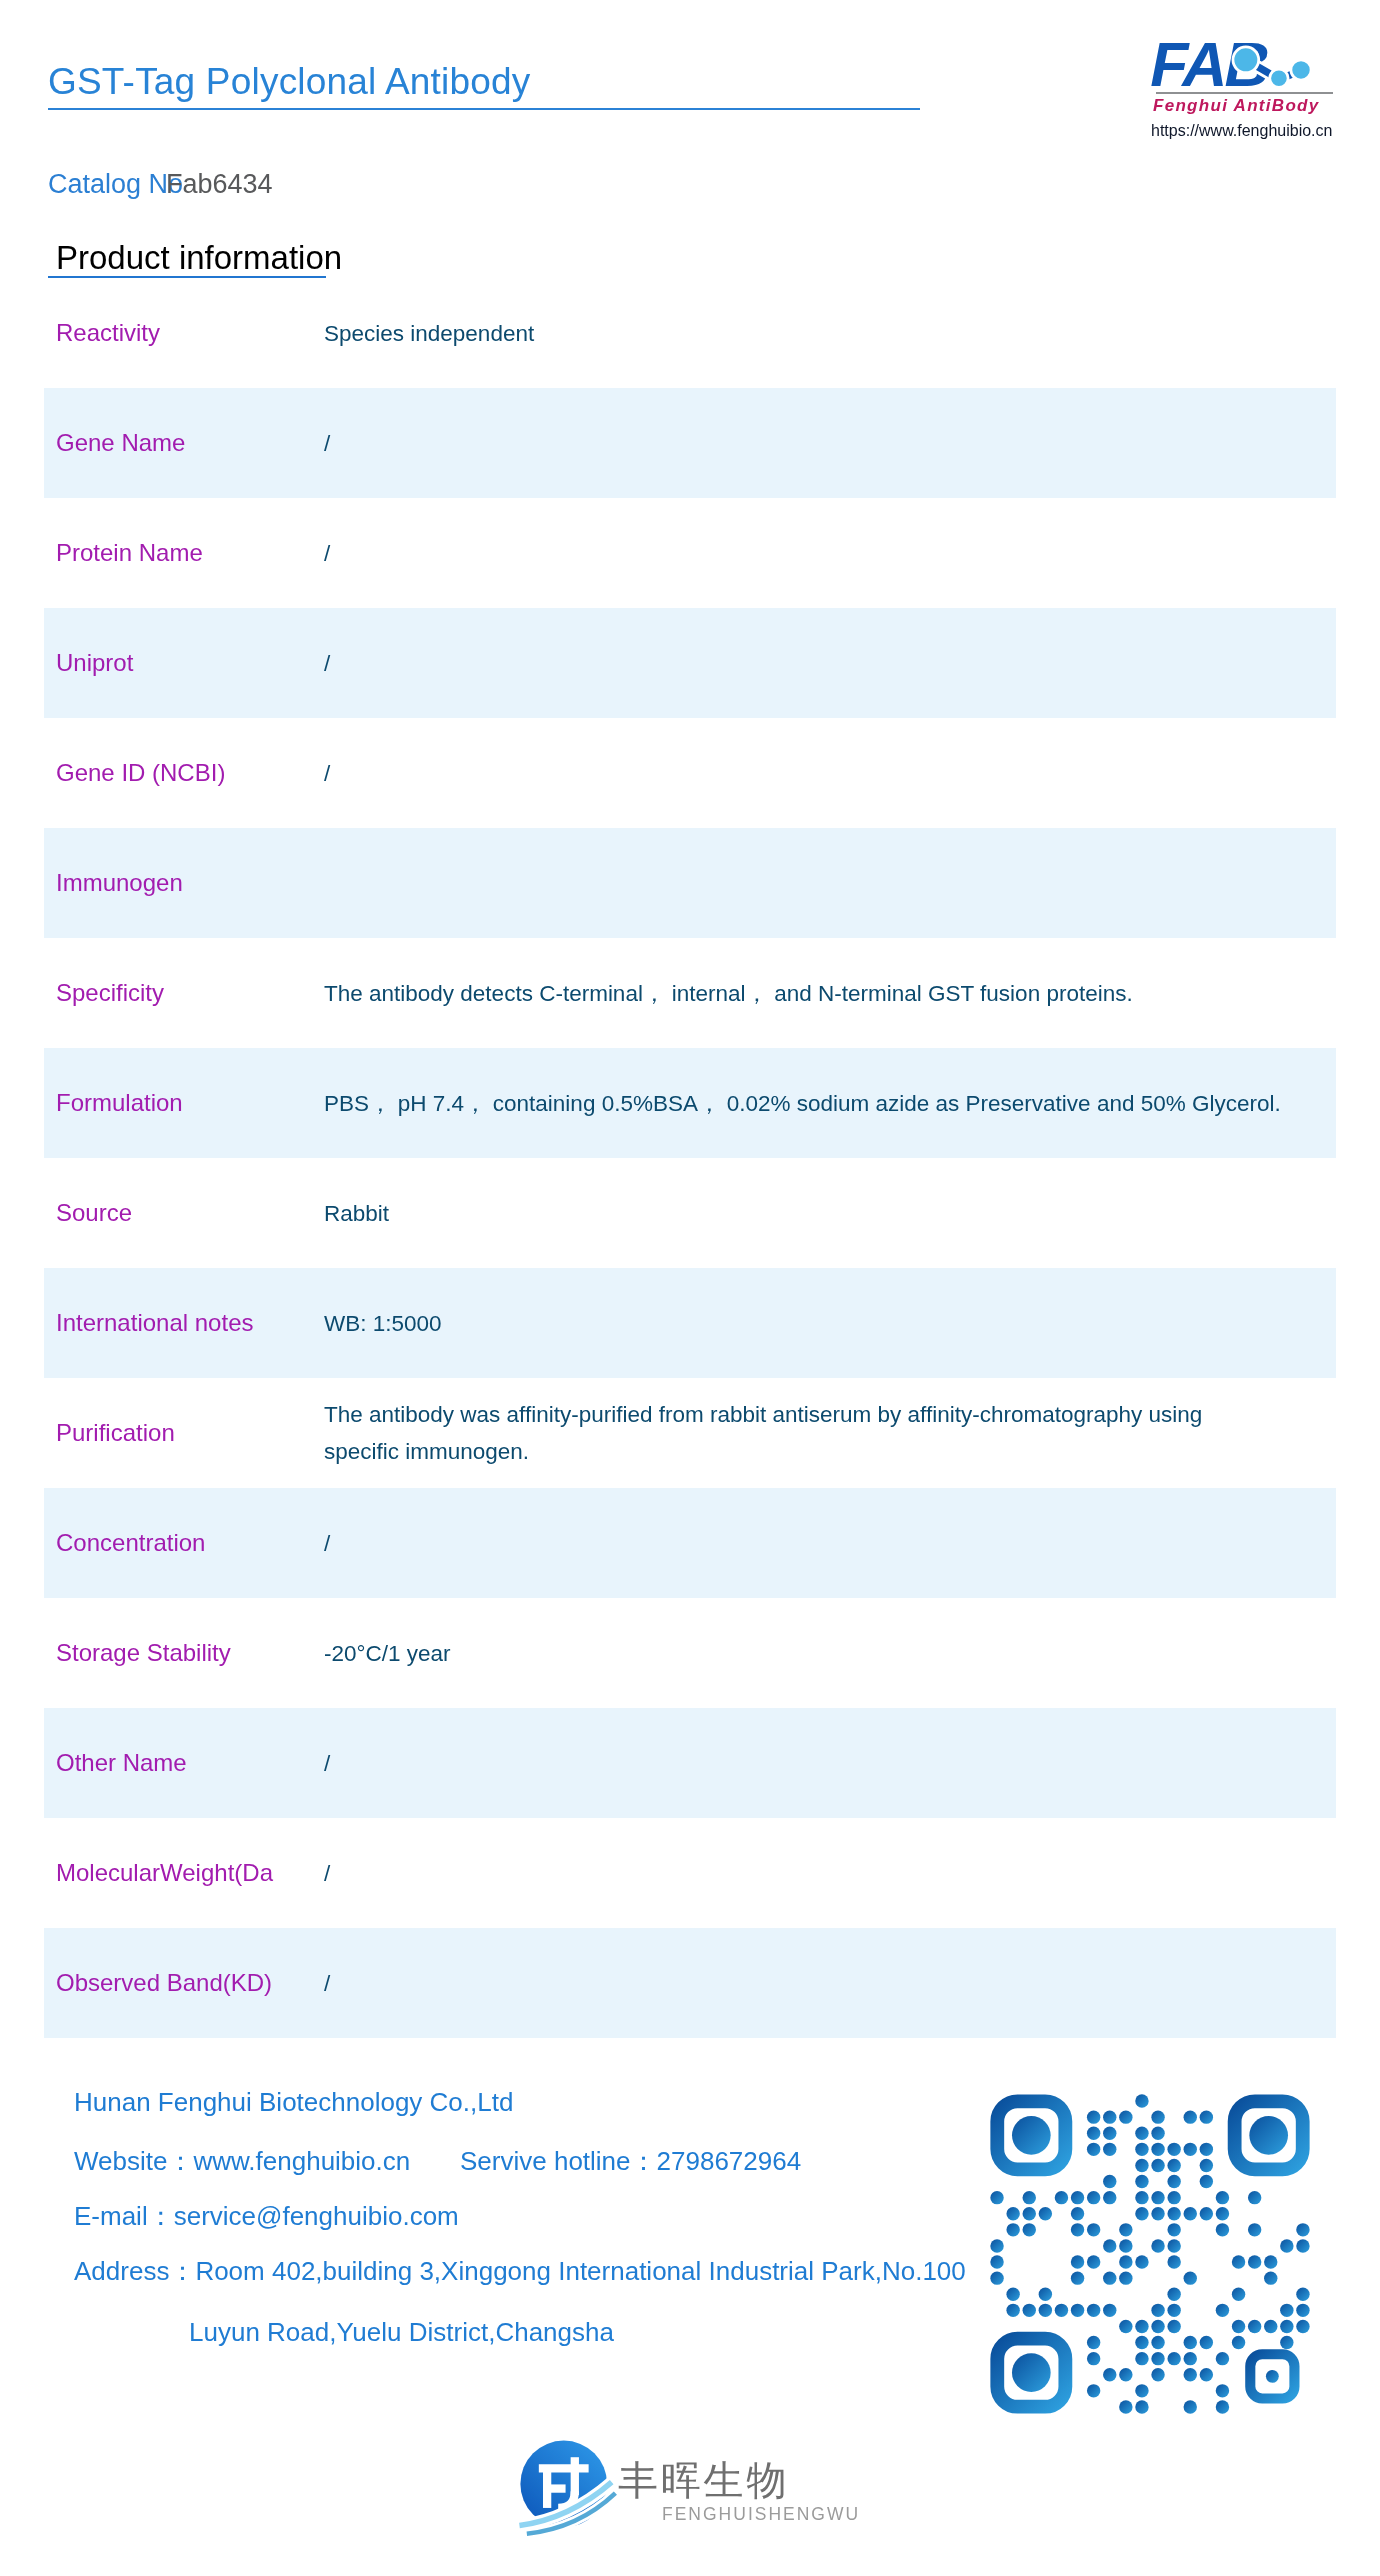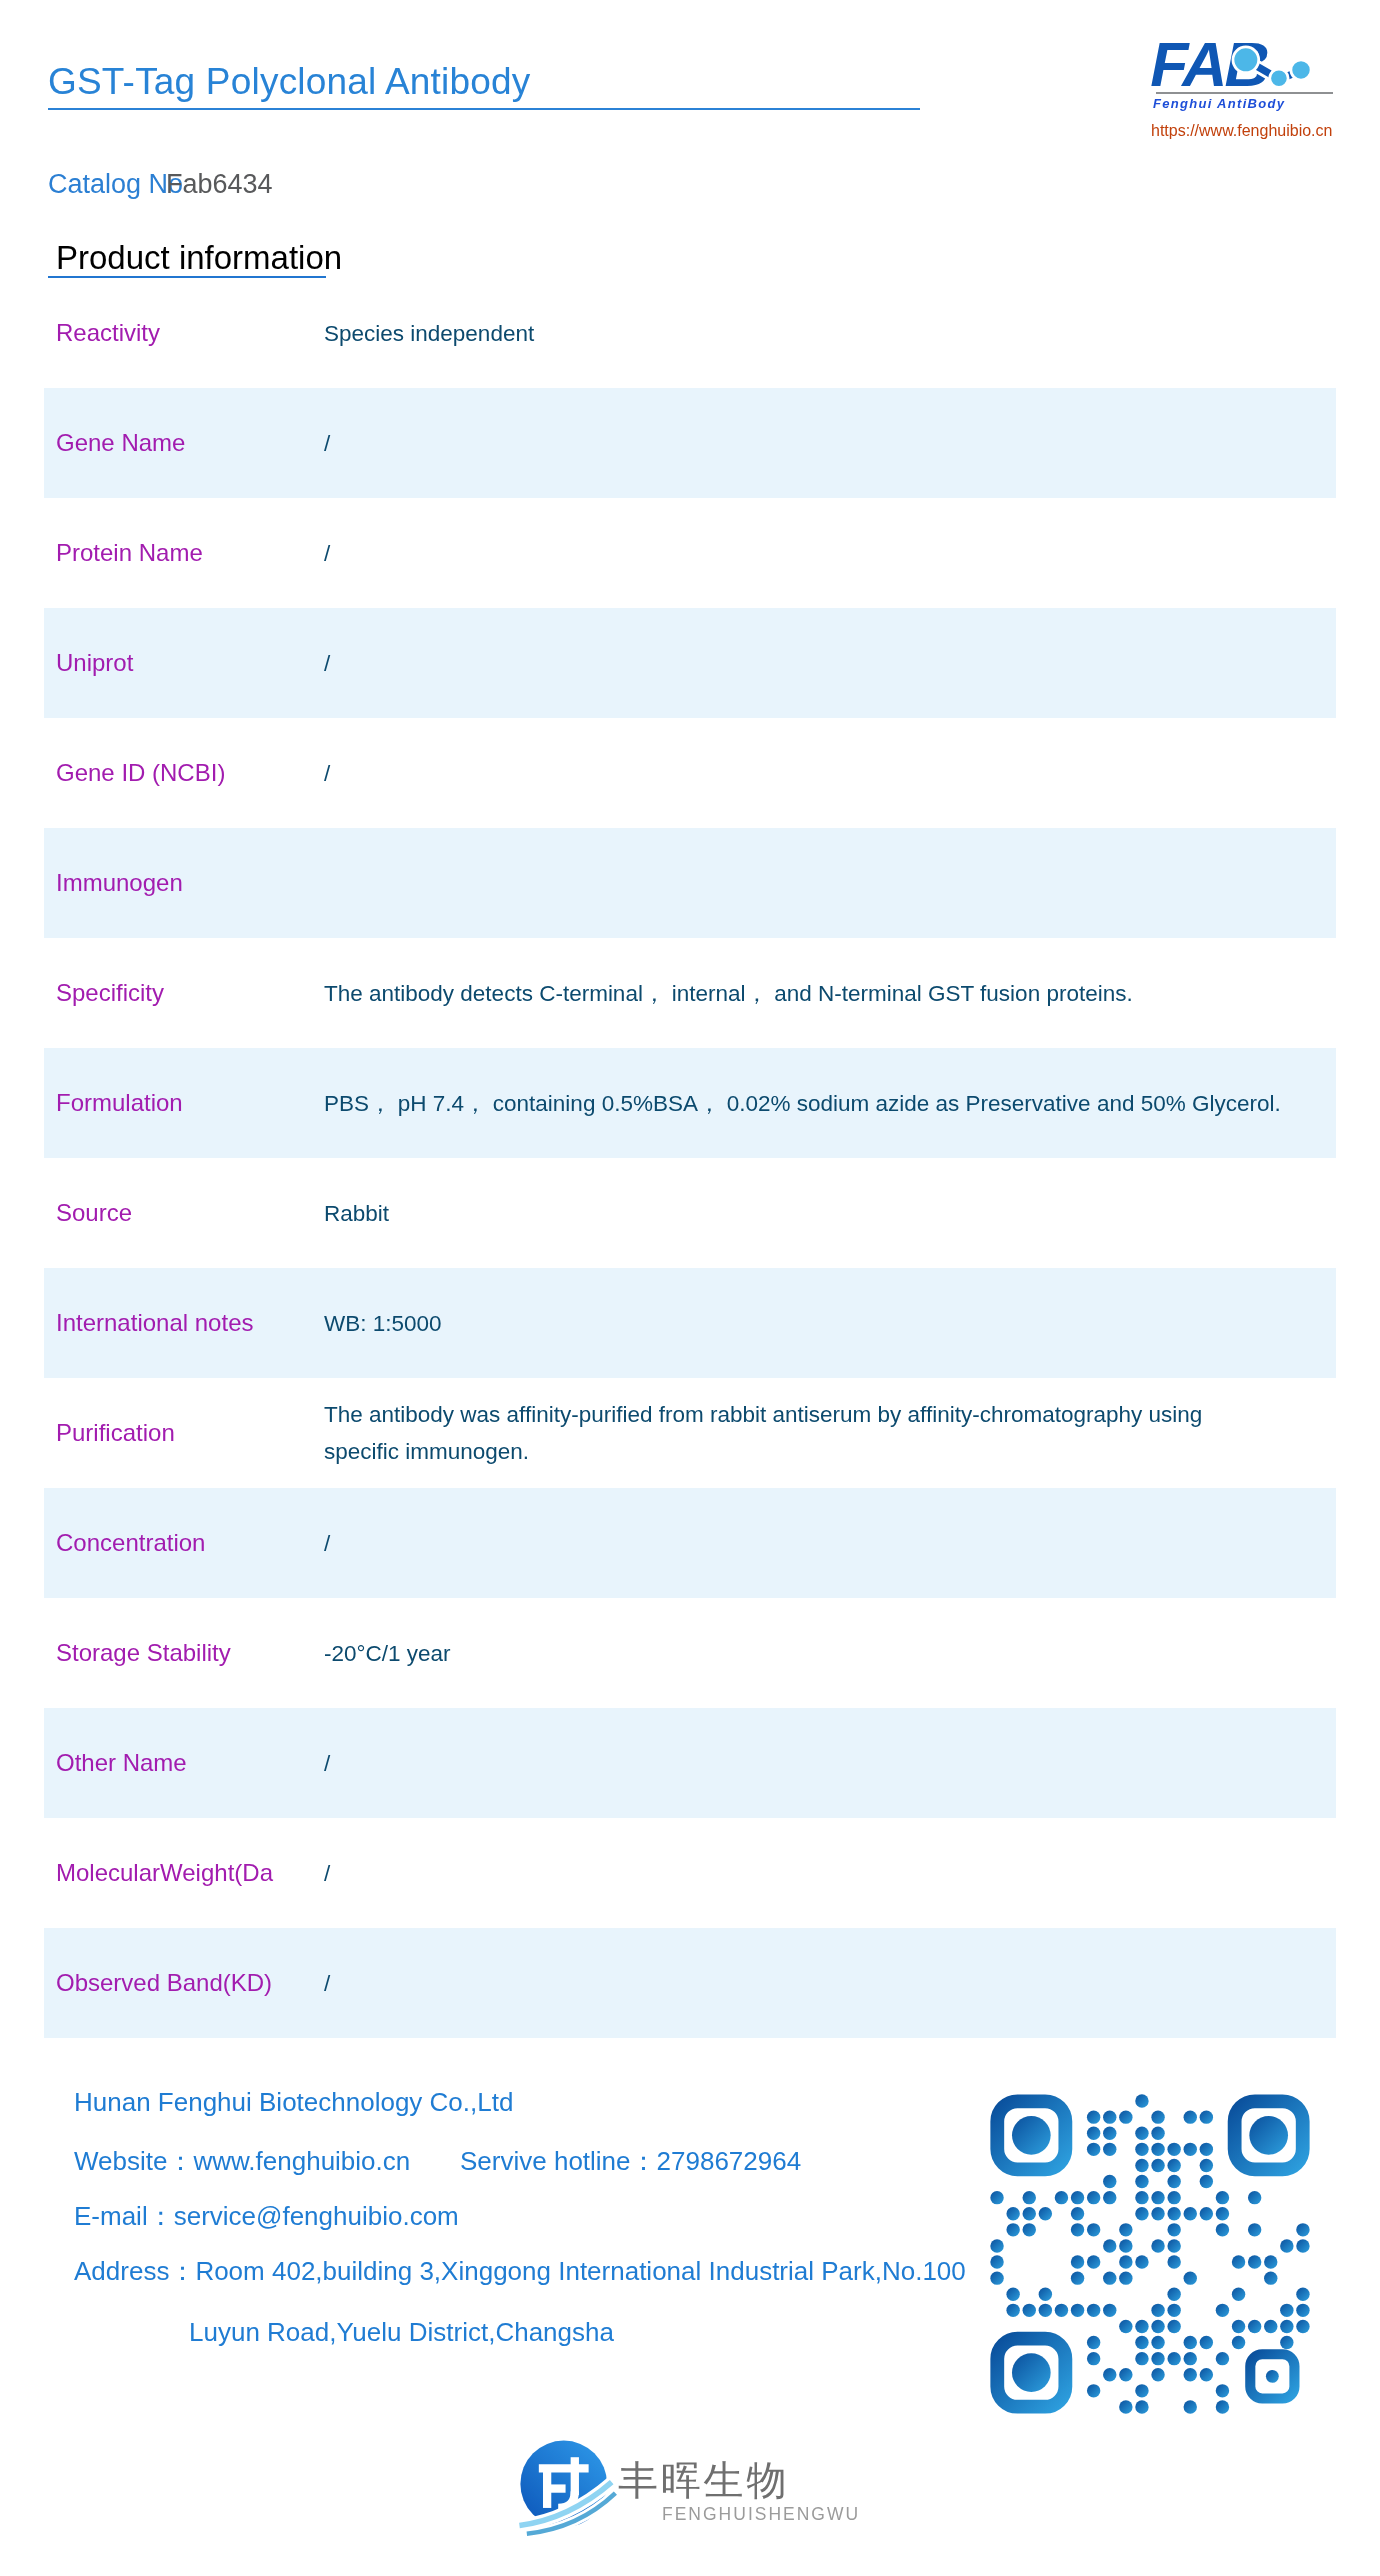--- a/index.html
+++ b/index.html
@@ -8,22 +8,22 @@
     font-family:"Liberation Sans","DejaVu Sans",sans-serif;
     -webkit-font-smoothing:antialiased;
   }
   .abs{position:absolute;}
 
   
   .page-title{left:48px;top:61px;font-size:37px;color:#2883d6;font-weight:400;letter-spacing:0.2px;}
   .title-underline{left:48px;top:108px;width:872px;height:1.8px;background:#2b82d6;}
   .brand{left:1150px;top:35px;width:188px;}
   .brand-rule{left:1156px;top:92px;width:177px;height:1.8px;background:#8e9092;}
-  .brand-name{left:1153px;top:96px;width:182px;font-size:13px;font-weight:bold;font-style:italic;color:#1d4ed8;letter-spacing:1.3px;white-space:nowrap;}
-  .brand-url{left:1151px;top:122px;font-size:16px;color:#c2410c;text-decoration:none;white-space:nowrap;}
+  .brand-name{left:1153px;top:96px;width:182px;font-size:17px;font-weight:bold;font-style:italic;color:#be185d;letter-spacing:1.3px;white-space:nowrap;}
+  .brand-url{left:1151px;top:122px;font-size:16px;color:#0f172a;text-decoration:none;white-space:nowrap;}
 
   .catalog-label{left:48px;top:169px;font-size:27px;color:#2b7fd3;}
   .catalog-value{left:166px;top:169px;font-size:27px;color:#58595b;}
 
   .section-title{left:56px;top:239px;font-size:33px;color:#000000;}
   .section-underline{left:48px;top:276px;width:278px;height:2.8px;background:#2176d0;}
 
   
   .ptable{left:44px;top:278px;width:1292px;}
   .trow{display:flex;align-items:center;height:110px;background:#ffffff;}

